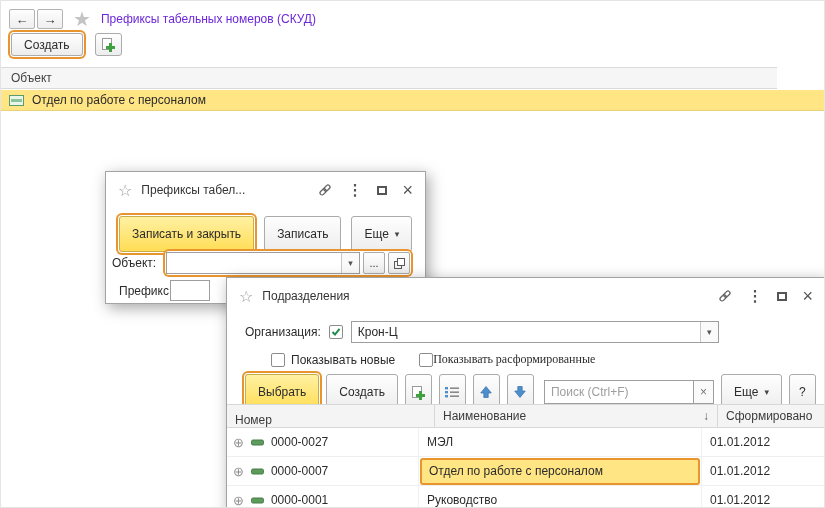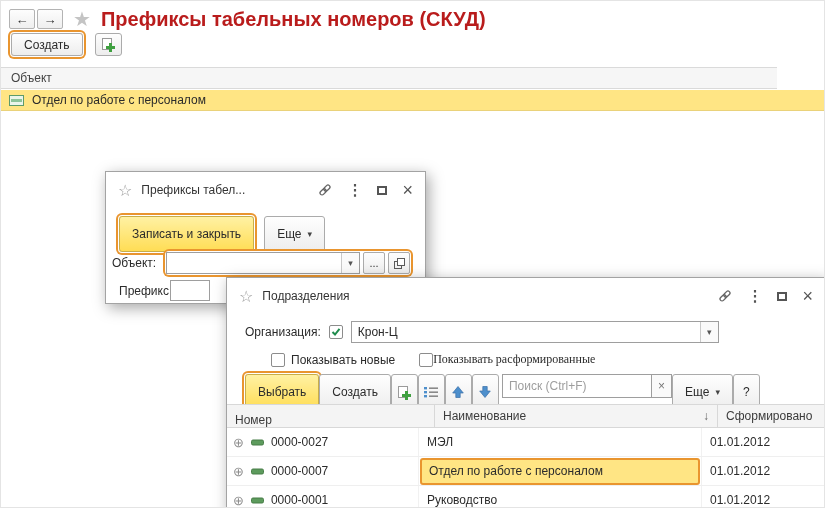--- a/index.html
+++ b/index.html
@@ -37,21 +37,21 @@
   .combo-val { flex:1; display:flex; align-items:center; padding:0 6px; overflow:hidden; white-space:nowrap; }
   .combo-arrow { width:18px; border-left:1px solid #c9c9c9; display:flex; align-items:center;
                  justify-content:center; font-size:9px; color:#555; cursor:pointer; background:#fafafa; }
   .mini-btn { height:22px; min-width:22px; border:1px solid #ababab; border-radius:2px;
               background:linear-gradient(#fdfdfd,#eee); display:flex; align-items:center;
               justify-content:center; font-size:11px; color:#333; cursor:pointer; }
 
   
   .mw-topbar { position:absolute; left:8px; top:6px; display:flex; align-items:center; gap:10px; }
   .main-star { color:#c4c4c4; font-size:20px; cursor:pointer; }
-  .main-title { font-size:20px; font-weight:700; color:#b91c1c; }
+  .main-title { font-size:12px; font-weight:400; color:#6d28d9; }
   .mw-toolbar { position:absolute; left:10px; top:32px; display:flex; align-items:center; gap:12px; }
   .mw-thead { position:absolute; left:0; top:66px; width:776px; height:22px; background:#f6f6f6;
               border-top:1px solid #dadada; border-bottom:1px solid #dadada; display:flex;
               align-items:center; padding:0 10px; color:#444; }
   .mw-row { position:absolute; left:0; top:89px; width:825px; height:21px; background:#ffe584;
             border-bottom:1px solid #ead27a; display:flex; align-items:center; gap:8px; padding:0 8px; cursor:pointer; }
 
   
   .dep-table { position:absolute; left:0; top:126px; width:598px; }
   .t-head { display:flex; height:24px; background:#f4f4f4; border-top:1px solid #d8d8d8;
@@ -136,20 +136,21 @@
           </svg>
         </span>
         <span class="kebab">⋮</span>
         <span class="maxbox"></span>
         <span class="closex">×</span>
       </div>
     </div>
 
     <div style="position:absolute; left:13px; top:44px; display:flex; gap:10px; align-items:center;">
       <button class="btn btn-yellow hl">Записать и закрыть</button>
+      <button class="btn">Записать</button>
       <button class="btn">
         <span>Еще</span>
         <span class="caret">▾</span>
       </button>
     </div>
 
     <div style="position:absolute; left:6px; top:84px;">Объект:</div>
     <div class="hl" style="position:absolute; left:60px; top:80px; display:flex; gap:3px; align-items:center; border-radius:3px;">
       <div class="combo" style="width:194px;">
         <div class="combo-val"></div>
@@ -206,21 +207,21 @@
       <label style="display:flex; align-items:flex-end; gap:6px;padding-left:26px;">
         <span class="cb"></span>
         <span>Показывать новые</span>
       </label>
       <label style="display:flex; align-items:center; gap:0;font-family:Liberation Serif, serif;">
         <span class="cb"></span>
         <span>Показывать расформированные</span>
       </label>
     </div>
 
-    <div style="position:absolute; left:18px; top:96px; display:flex; align-items:flex-start; ">
+    <div style="position:absolute; left:18px; top:96px; display:flex; align-items:center; gap:7px;">
       <button class="btn btn-yellow hl">Выбрать</button>
       <button class="btn">Создать</button>
       <button class="btn icon-btn">
         <span>
           <svg width="16" height="15" viewBox="0 0 16 15">
             <rect x="2.5" y="1.5" width="9" height="11" fill="#ffffff" stroke="#9a9a9a"></rect>
             <rect x="9" y="6" width="3" height="9" fill="#3fa040"></rect>
             <rect x="6" y="9" width="9" height="3" fill="#3fa040"></rect>
           </svg>
         </span>

